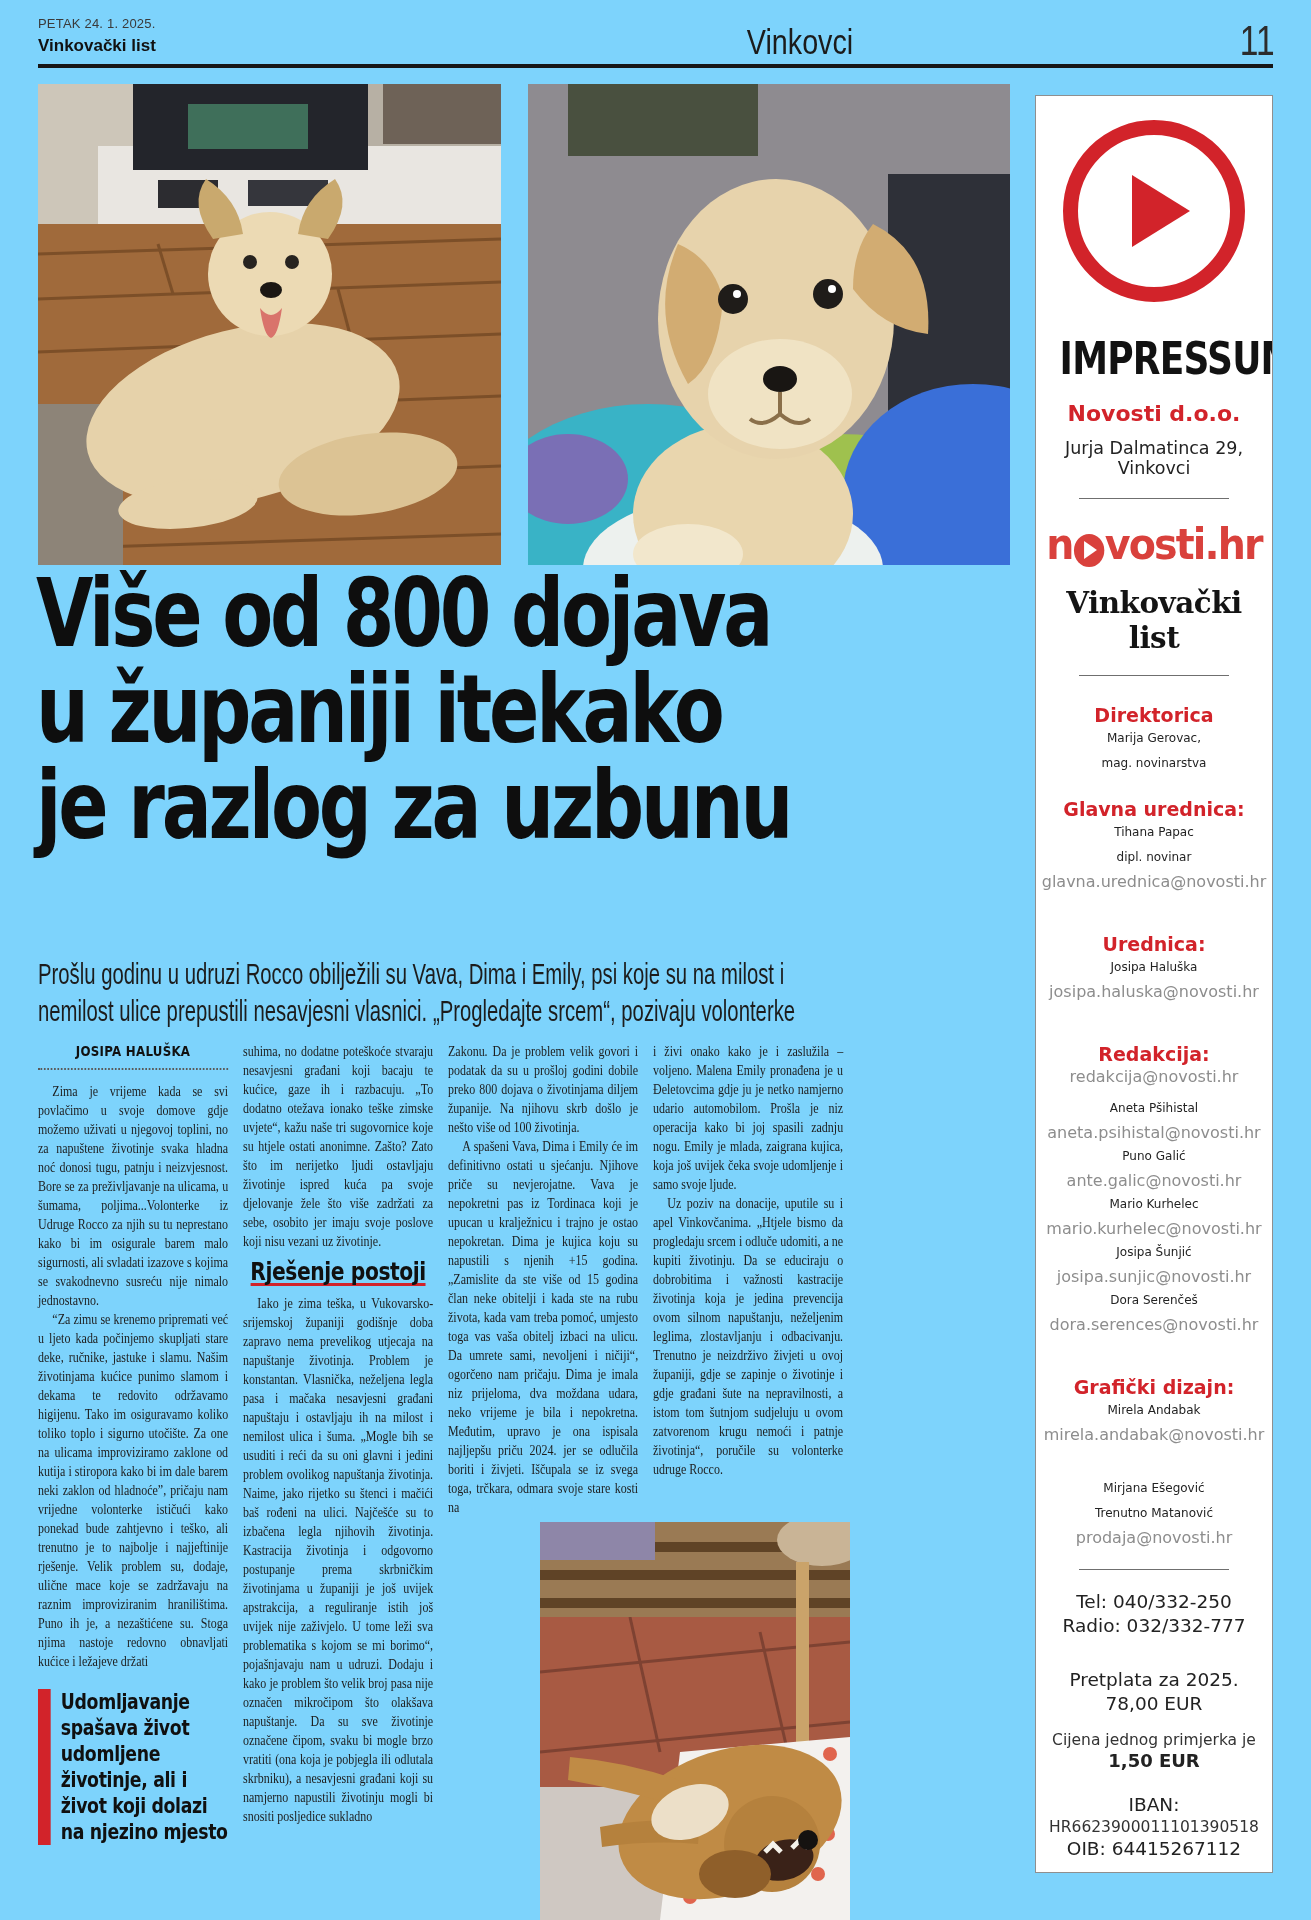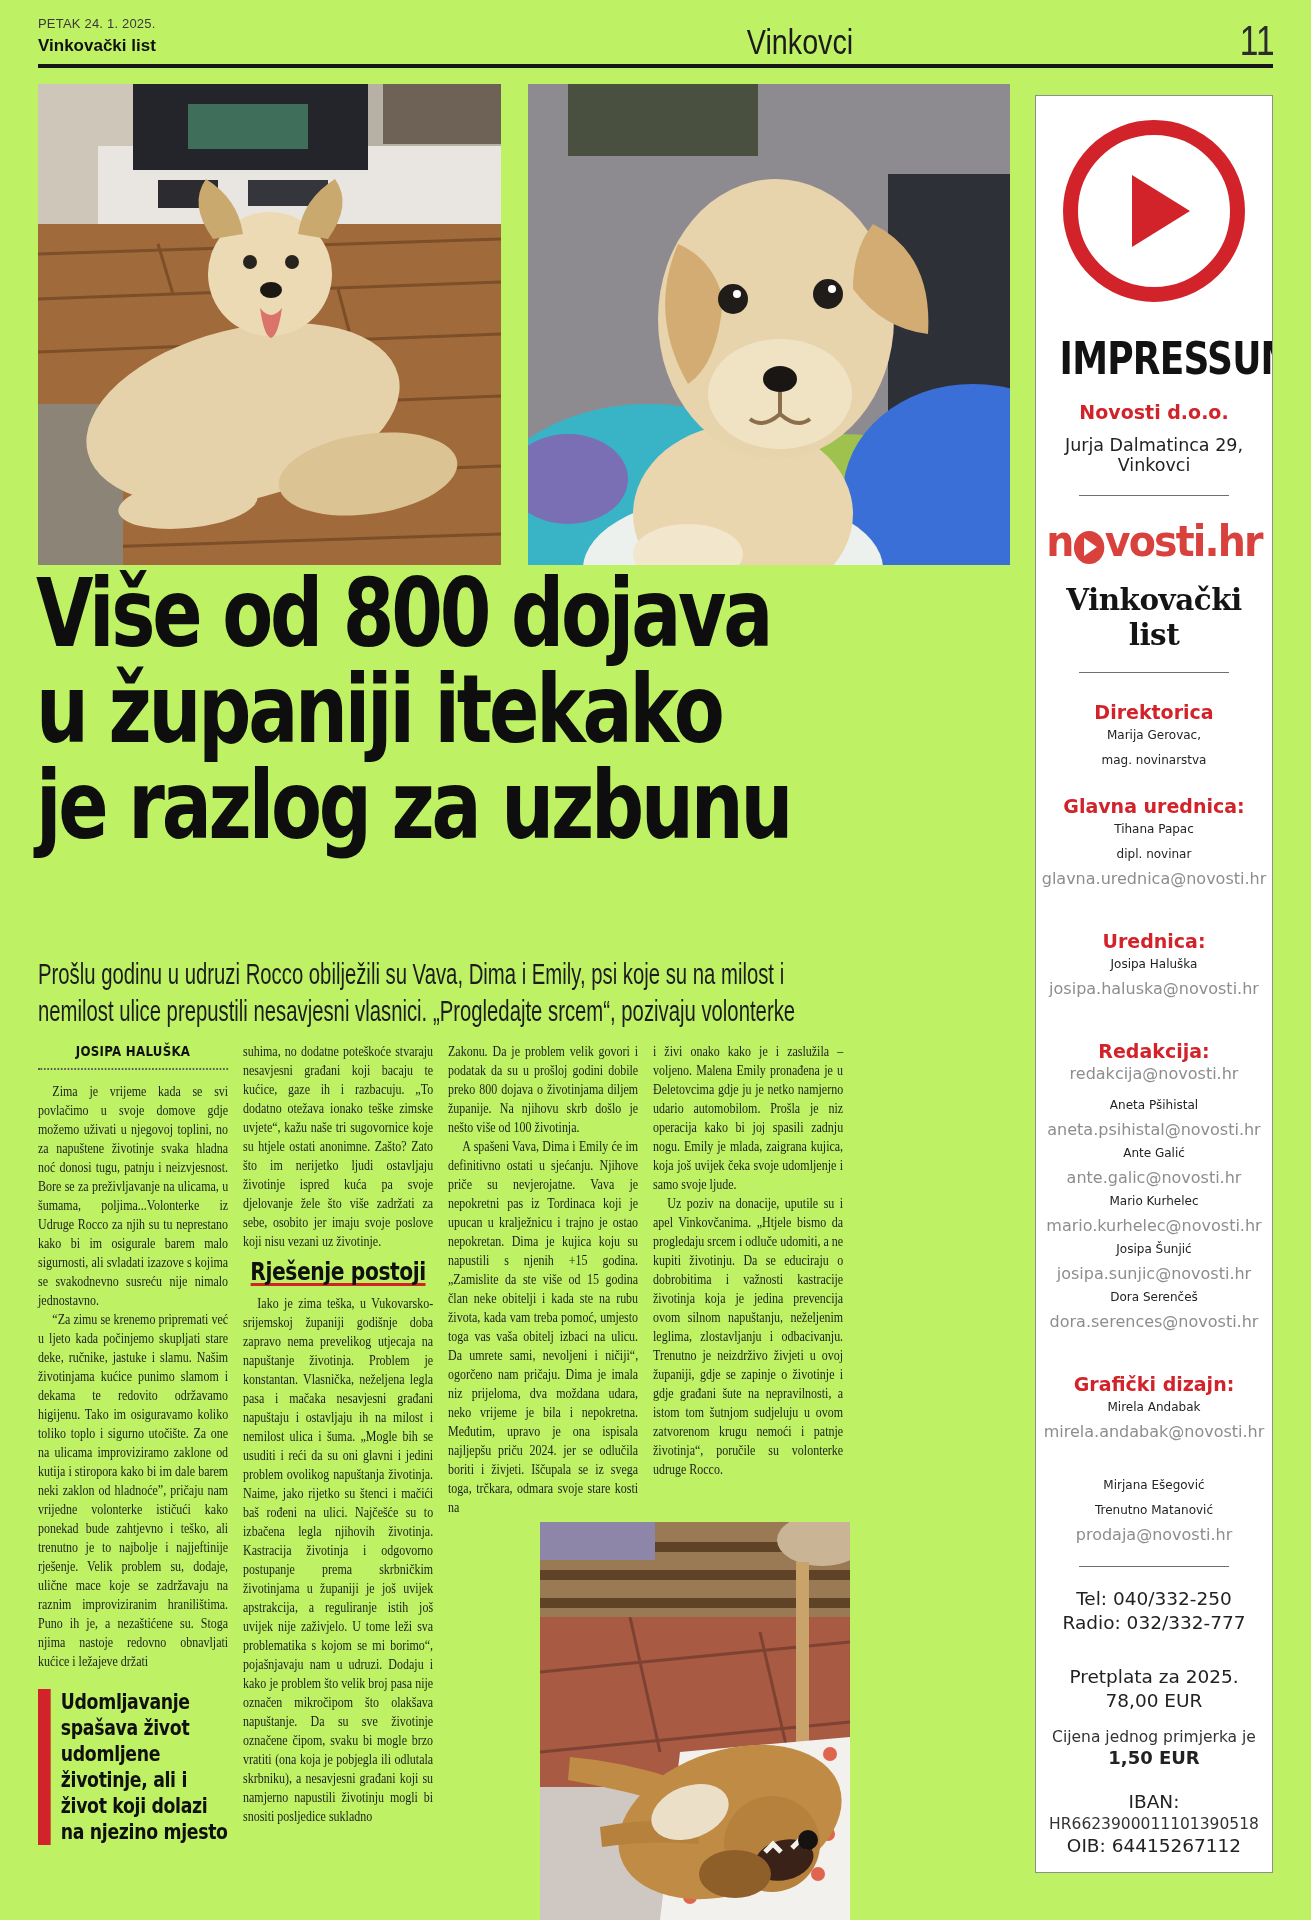--- a/index.html
+++ b/index.html
@@ -1,17 +1,17 @@
 <!DOCTYPE html>
 <html lang="hr"><head>
 <meta charset="utf-8">
 <style>
   :root{ --red:#d2232a; --ink:#141414; --gray:#8d8d8d; }
   html,body{margin:0;padding:0;background:#e8e8e8;}
-  .page{position:relative;width:1311px;height:1920px;background:#bef264;margin:0 auto;
+  .page{position:relative;width:1311px;height:1920px;background:#7dd3fc;margin:0 auto;
         overflow:hidden;font-family:"Liberation Sans",sans-serif;color:var(--ink);}
   
   .hdr-date{position:absolute;left:38px;top:16px;font-size:13px;color:#3a3a3a;letter-spacing:.2px;}
   .hdr-pub{position:absolute;left:38px;top:36px;font-size:17px;font-weight:bold;color:#111;}
   .hdr-section{position:absolute;left:660px;top:22px;width:280px;text-align:center;
                font-size:35px;color:#1b1b1b;transform:scaleX(.82);transform-origin:50% 0;}
   .hdr-page{position:absolute;right:36px;top:16px;font-size:43px;color:#2c2c2c;
             transform:scaleX(.78);transform-origin:100% 0;}
   .hdr-rule{position:absolute;left:38px;right:38px;top:64px;height:4px;background:#161616;}
   
@@ -47,21 +47,21 @@
   
   .sidebar{position:absolute;left:1035px;top:95px;width:238px;height:1778px;
            box-sizing:border-box;border:1px solid #8f8f8f;background:#fff;z-index:4;
            text-align:center;font-family:"DejaVu Sans",sans-serif;overflow:hidden;}
   .play-ring{width:152px;height:152px;border:15px solid var(--red);border-radius:50%;
              margin:24px auto 0 auto;display:flex;align-items:center;justify-content:center;}
   .play-tri{width:0;height:0;border-left:58px solid var(--red);
             border-top:36px solid transparent;border-bottom:36px solid transparent;margin-left:14px;}
   .imp-title{margin-top:30px;font-size:45px;font-weight:bold;color:#121212;
              transform:scaleX(.8);letter-spacing:-1px;}
-  .imp-company{margin-top:16px;font-size:19px;font-weight:bold;color:var(--red);}
+  .imp-company{margin-top:16px;font-size:22px;font-weight:bold;color:var(--red);}
   .imp-address{margin-top:12px;font-size:17.5px;color:#222;}
   .sb-hr{width:150px;border:none;border-top:1px solid #6f6f6f;margin:20px auto;}
   .nv-logo{margin-top:2px;font-size:43px;font-weight:bold;color:#d9413c;letter-spacing:-2px;
            transform:scaleX(.92);}
   .nv-o{display:inline-flex;width:33px;height:33px;border-radius:50%;background:#d9413c;
         vertical-align:baseline;align-items:center;justify-content:center;margin:0 1px;}
   .nv-o i{display:block;width:0;height:0;border-left:14px solid #fff;
           border-top:9px solid transparent;border-bottom:9px solid transparent;margin-left:3px;}
   .vl-logo{margin-top:16px;font-family:"DejaVu Serif",serif;font-weight:bold;font-size:30px;
            color:#141414;transform:scaleX(.98);letter-spacing:-.5px;}
@@ -258,21 +258,21 @@
     <div class="gap40"></div>
     <div class="imp-label">Urednica:</div>
     <div class="imp-name">Josipa Haluška</div>
     <div class="imp-email">josipa.haluska@novosti.hr</div>
     <div class="gap40"></div>
     <div class="imp-label">Redakcija:</div>
     <div class="imp-email">redakcija@novosti.hr</div>
     <div class="gap8"></div>
     <div class="imp-name">Aneta Pšihistal</div>
     <div class="imp-email">aneta.psihistal@novosti.hr</div>
-    <div class="imp-name">Ante Galić</div>
+    <div class="imp-name">Puno Galić</div>
     <div class="imp-email">ante.galic@novosti.hr</div>
     <div class="imp-name">Mario Kurhelec</div>
     <div class="imp-email">mario.kurhelec@novosti.hr</div>
     <div class="imp-name">Josipa Šunjić</div>
     <div class="imp-email">josipa.sunjic@novosti.hr</div>
     <div class="imp-name">Dora Serenčeš</div>
     <div class="imp-email">dora.serences@novosti.hr</div>
     <div class="gap40"></div>
     <div class="imp-label">Grafički dizajn:</div>
     <div class="imp-name">Mirela Andabak</div>

